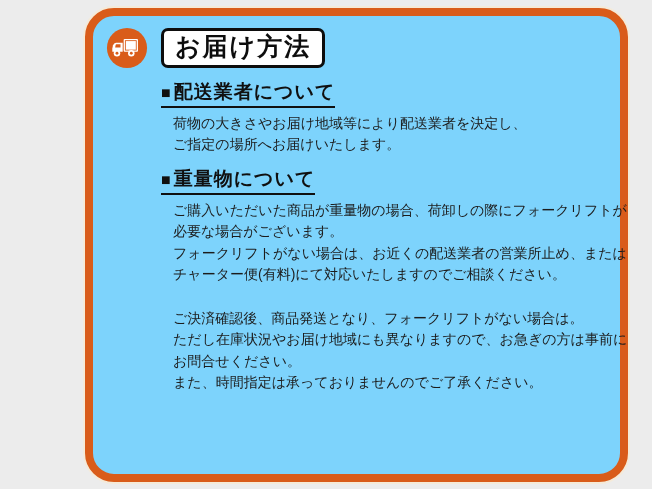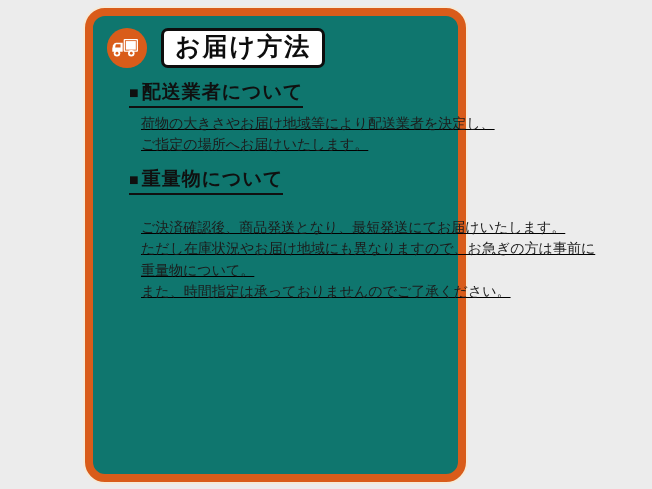--- a/index.html
+++ b/index.html
@@ -11,26 +11,26 @@
     height: 489px;
     background: #ececec;
     font-family: "Liberation Sans", "DejaVu Sans", sans-serif;
     position: relative;
     overflow: hidden;
   }
   .panel {
     position: absolute;
     left: 85px;
     top: 8px;
-    width: 381px;
+    width: 543px;
     height: 474px;
     box-sizing: border-box;
-    background: #0f766e;
+    background: #7dd3fc;
     border: 8px solid #d95c1a;
-    border-radius: 20px;
+    border-radius: 29px;
     box-shadow: 0 0 0 2px rgba(246, 234, 214, 0.9);
   }
   .header {
     display: flex;
     align-items: center;
     margin: 11px 0 0 13px;
     gap: 13px;
   }
   .truck-badge {
     width: 42px;
@@ -43,22 +43,21 @@
     border-radius: 7px;
     padding: 2px 11px 4px 11px;
     font-size: 25px;
     font-weight: bold;
     letter-spacing: 2px;
     color: #0d0d0d;
     background: #ffffff;
     line-height: 1.1;
   }
   .content {
-    margin: 3px 14px 0 36px;
-    text-decoration: underline;
+    margin: 3px 14px 0 68px;
   }
   .section {
     margin-top: 12px;
   }
   .section.s3 {
     margin-top: 22px;
   }
   .heading {
     display: inline-block;
     font-size: 19px;
@@ -117,25 +116,31 @@
       <div class="lines">
         <div class="line">荷物の大きさやお届け地域等により配送業者を決定し、</div>
         <div class="line">ご指定の場所へお届けいたします。</div>
       </div>
     </div>
 
     <div class="section s2">
       <div class="heading">
         <span class="bullet">■</span><span>重量物について</span>
       </div>
+      <div class="lines">
+        <div class="line">ご購入いただいた商品が重量物の場合、荷卸しの際にフォークリフトが</div>
+        <div class="line">必要な場合がございます。</div>
+        <div class="line">フォークリフトがない場合は、お近くの配送業者の営業所止め、または</div>
+        <div class="line">チャーター便(有料)にて対応いたしますのでご相談ください。</div>
+      </div>
     </div>
 
     <div class="section s3">
       <div class="lines">
-        <div class="line">ご決済確認後、商品発送となり、最短発送にてお届けいたします。</div>
+        <div class="line">ご決済確認後、商品発送となり、フォークリフトがない場合は。</div>
         <div class="line">ただし在庫状況やお届け地域にも異なりますので、お急ぎの方は事前に</div>
-        <div class="line">重量物について。</div>
+        <div class="line">お問合せください。</div>
         <div class="line">また、時間指定は承っておりませんのでご了承ください。</div>
       </div>
     </div>
 
   </div>
 </div>
 
 </body></html>

